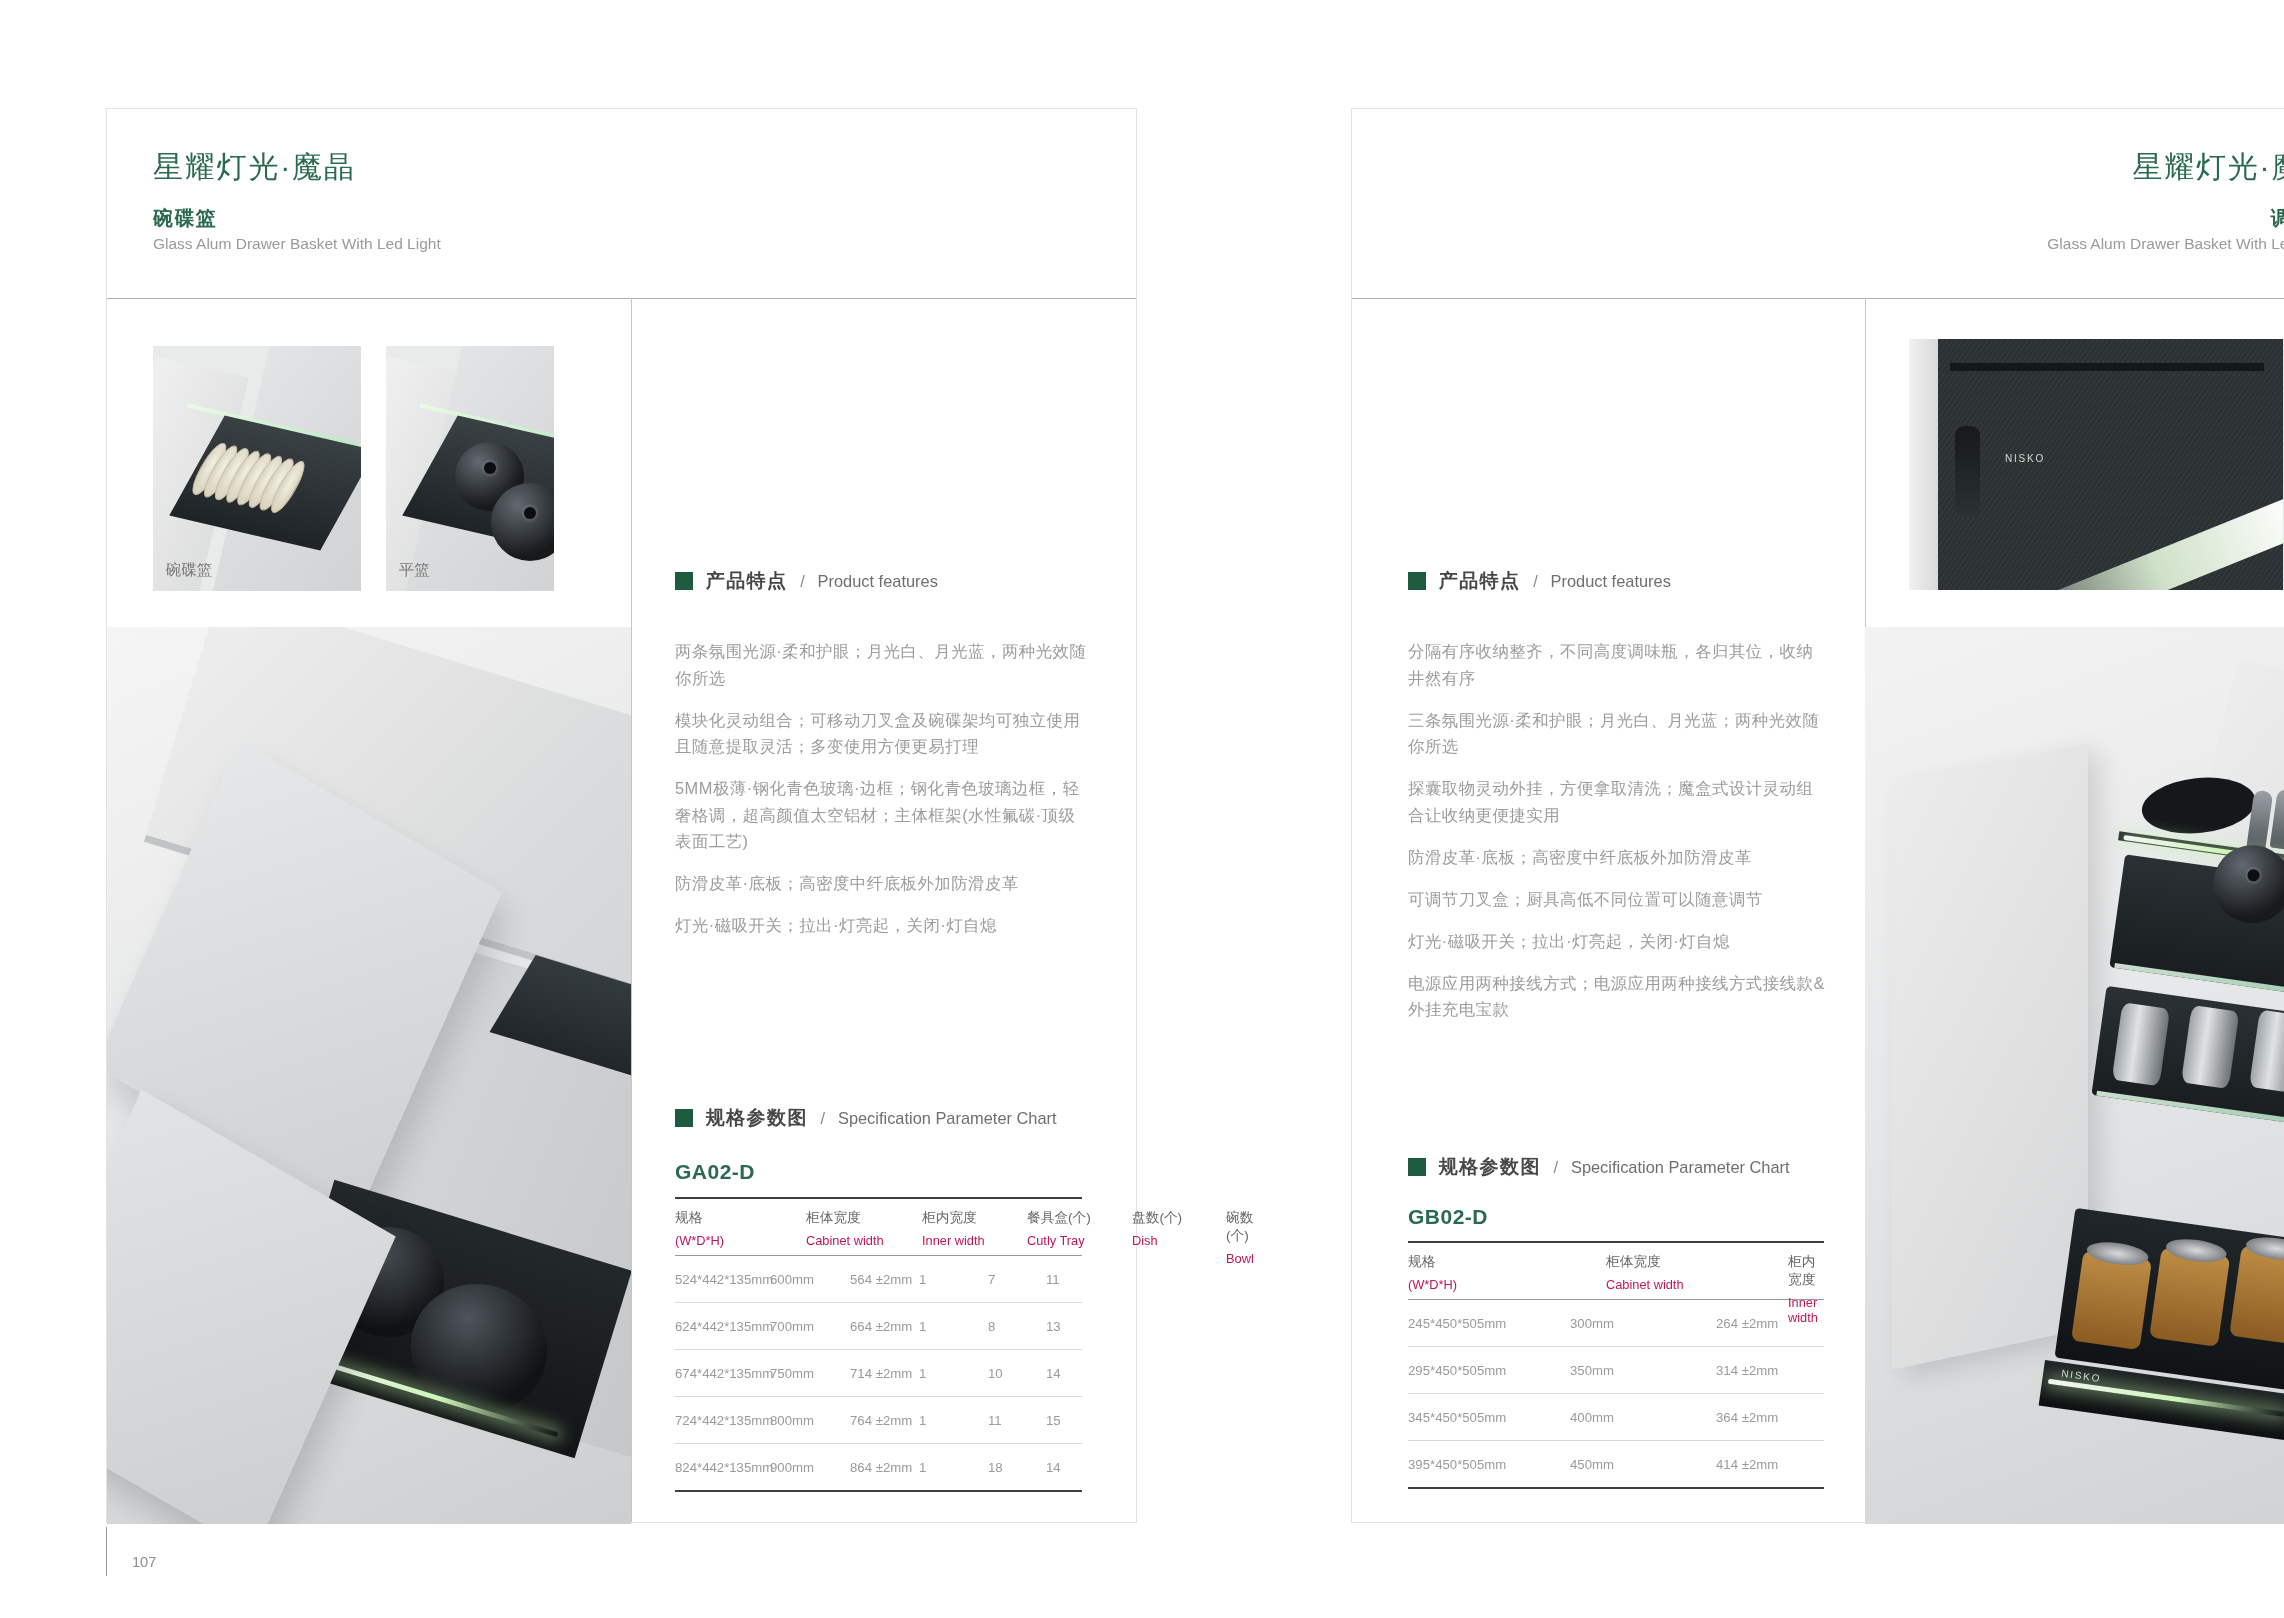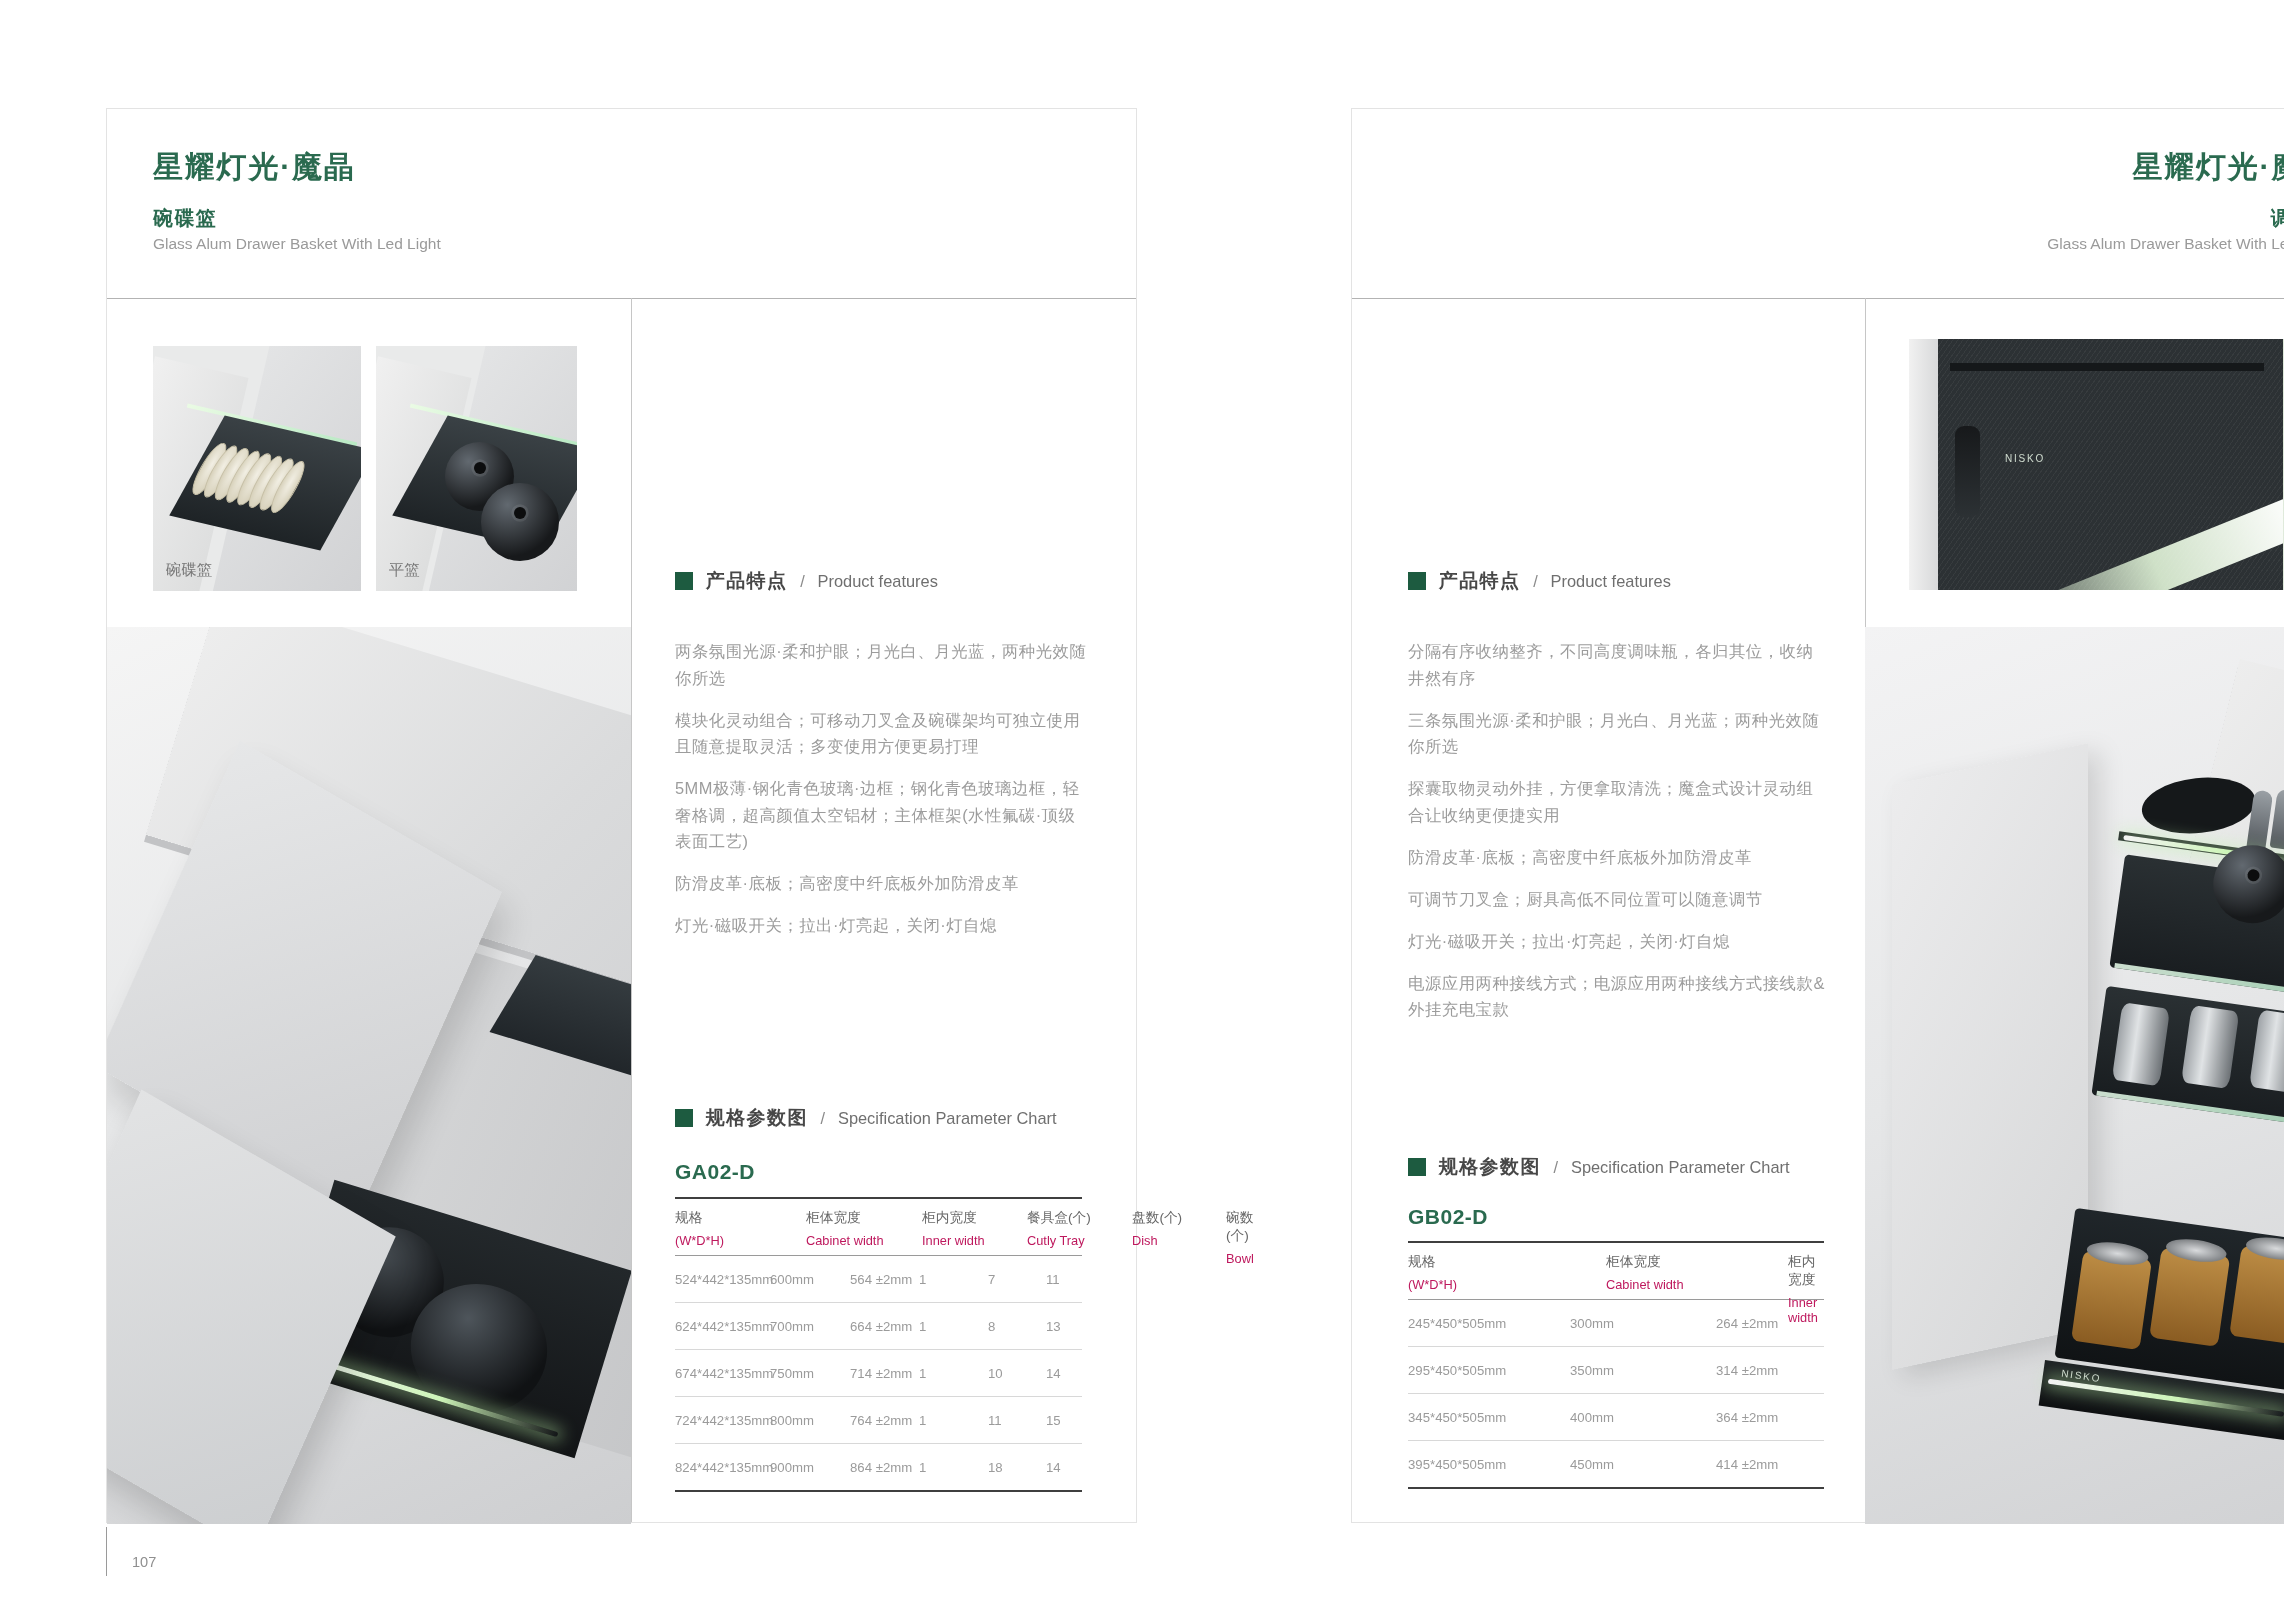--- a/index.html
+++ b/index.html
@@ -8,21 +8,21 @@
   .card{position:absolute;top:108px;width:1031px;height:1415px;background:#fff;
         border:1.4px solid #e3e3e3;box-sizing:border-box;}
   .card-left{left:106px;}
   .card-right{left:1351px;}
   .h-div{position:absolute;left:0;right:0;top:189px;height:1.4px;background:#b3b3b3;}
   .v-div{position:absolute;top:189px;bottom:0;width:1.4px;background:#c6c6c6;}
   .card-left .v-div{left:524px;}
   .card-right .v-div{left:513px;}
 
   
-  .title{position:absolute;top:38px;font-size:30px;font-weight:700;color:#2a6a4f;letter-spacing:1.8px;}
+  .title{position:absolute;top:38px;font-size:30px;font-weight:400;color:#2a6a4f;letter-spacing:1.8px;}
   .subtitle{position:absolute;top:96px;font-size:20px;font-weight:700;color:#2a6a4f;letter-spacing:1.4px;}
   .subtitle-en{position:absolute;top:126px;font-size:15.5px;color:#9a9a9a;}
   .card-left .title,.card-left .subtitle,.card-left .subtitle-en{left:46px;}
   .card-right .title,.card-right .subtitle,.card-right .subtitle-en{right:46px;text-align:right;}
 
   
   .sec-head{display:flex;align-items:center;gap:12.8px;}
   .sq{width:18px;height:18px;background:#1d5b40;flex:0 0 auto;}
   .sec-cn{font-size:19px;font-weight:700;color:#474747;letter-spacing:1.4px;}
   .sec-sep{font-size:16.4px;color:#8a8a8a;}
@@ -49,21 +49,21 @@
   .cols3{display:grid;grid-template-columns:162px 146px 1fr;}
   .thead{border-bottom:1.4px solid #9a9a9a;height:57px;box-sizing:border-box;padding-top:10px;gap:36px;}
   .hc .cn{font-size:13.7px;color:#676767;}
   .hc .en{font-size:12.8px;color:#be185d;margin-top:6.4px;}
   .trow{height:46px;border-bottom:0.9px solid #d8d8d8;align-items:center;font-size:13.2px;color:#9b9b9b;}
   .trow:last-child{border-bottom:2.3px solid #3f3f3f;}
 
   
   .thumb{position:absolute;top:237px;height:245px;overflow:hidden;background:#e9eaea;}
   .thumb-1{left:46px;width:208px;}
-  .thumb-2{left:269px;width:201px;}
+  .thumb-2{left:279px;width:168px;}
   .t-label{position:absolute;left:12.8px;bottom:10px;font-size:15.5px;color:#787878;z-index:6;}
   .t-door{position:absolute;left:-27px;top:18px;width:96px;height:247px;
           background:linear-gradient(100deg,#f0f0f0,#dcdddd);transform:rotate(13deg);}
   .t-cabface{position:absolute;right:-32px;top:-23px;width:151px;height:301px;
           background:linear-gradient(115deg,#e4e5e6,#cfd0d2);transform:rotate(13deg);}
   .t-drawer{position:absolute;left:42px;top:82px;width:155px;height:110px;
           background:linear-gradient(#3a4145,#1e2326);transform:rotate(13deg) skewX(-16deg);
           display:flex;align-items:center;padding-left:10px;box-sizing:border-box;}
   .t-glass{position:absolute;left:32px;top:77px;width:174px;height:4.1px;
           background:linear-gradient(90deg,#eafbe4,#b9e9c4);transform:rotate(13deg);}

